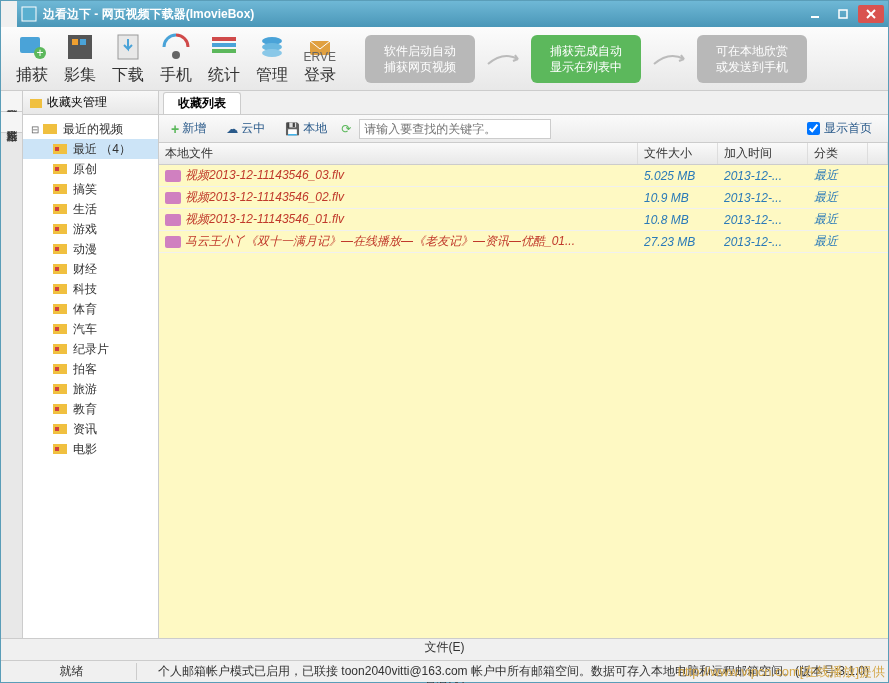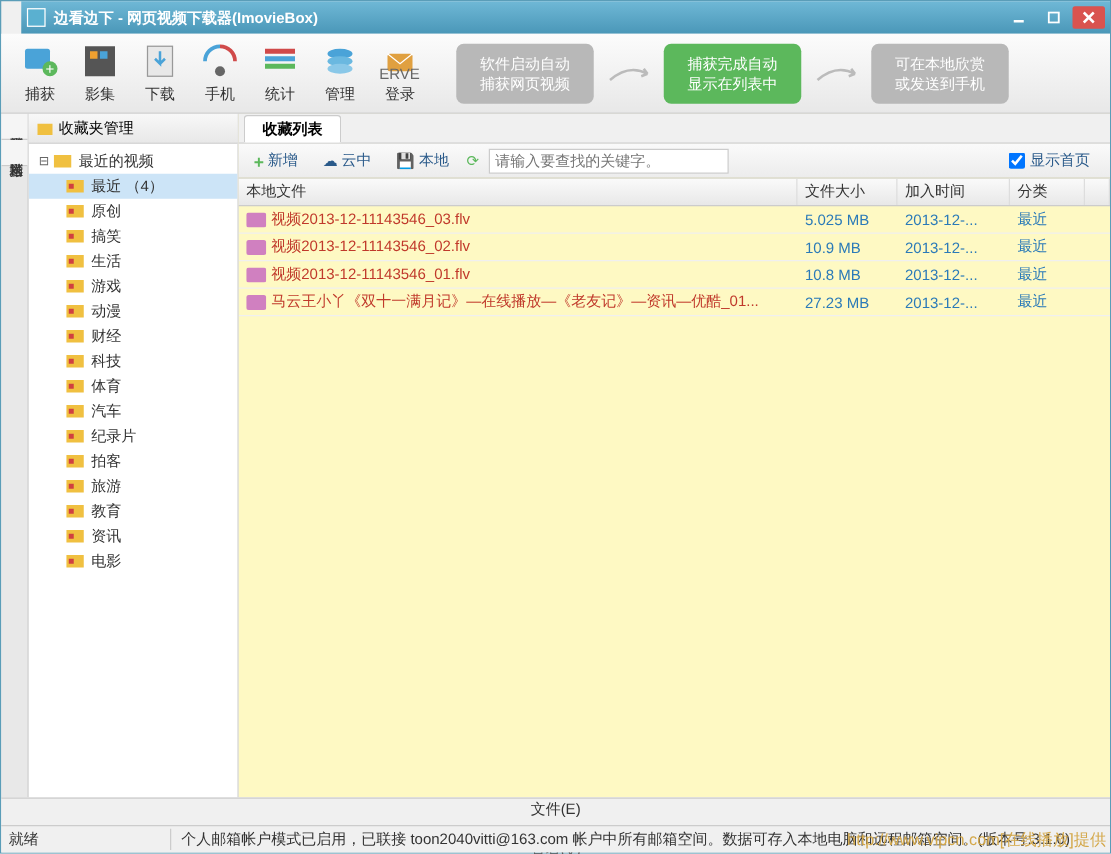--- a/index.html
+++ b/index.html
@@ -9,33 +9,33 @@
 .titlebar-icon { width: 16px; height: 16px; margin-right: 6px; }
 .titlebar-text { flex: 1; font-weight: bold; }
 .win-controls { display: flex; gap: 2px; }
 .win-btn { width: 26px; height: 18px; display: flex; align-items: center; justify-content: center; cursor: pointer; }
 .win-btn.close { background: #d9534f; border-radius: 2px; }
 .win-btn svg { width: 10px; height: 10px; }
 
 .toolbar { height: 64px; background: linear-gradient(#fcfcfc, #e8e8e8); border-bottom: 1px solid #ccc; display: flex; align-items: center; padding: 0 8px; gap: 2px; }
 .tool-item { display: flex; flex-direction: column; align-items: center; width: 46px; padding: 4px 0; cursor: pointer; }
 .tool-icon { width: 32px; height: 32px; display: flex; align-items: center; justify-content: center; }
-.tool-label { font-size: 12px; color: #333; margin-top: 2px; }
+.tool-label { font-size: 16px; color: #333; margin-top: 2px; }
 
 .flow-boxes { display: flex; align-items: center; margin-left: 20px; gap: 8px; }
 .flow-box { width: 110px; height: 48px; border-radius: 6px; display: flex; flex-direction: column; align-items: center; justify-content: center; color: #fff; font-size: 12px; line-height: 16px; position: relative; }
 .flow-gray { background: #b8b8b8; }
 .flow-green { background: #5cb85c; }
 .flow-arrow { width: 40px; height: 20px; }
 
 .main-area { flex: 1; display: flex; overflow: hidden; }
 .side-tabs { width: 22px; background: #e8e8e8; border-right: 1px solid #ccc; display: flex; flex-direction: column; }
 .side-tab { writing-mode: vertical-rl; padding: 10px 3px; font-size: 11px; color: #333; border-bottom: 1px solid #ccc; background: #f5f5f5; cursor: pointer; }
 
-.sidebar { width: 168px; background: #fff; border-right: 1px solid #ccc; display: flex; flex-direction: column; }
+.sidebar { width: 136px; background: #fff; border-right: 1px solid #ccc; display: flex; flex-direction: column; }
 .sidebar-header { height: 24px; background: linear-gradient(#f8f8f8, #e8e8e8); border-bottom: 1px solid #ccc; display: flex; align-items: center; padding: 0 6px; }
 .tree { flex: 1; overflow: auto; padding: 4px 0; }
 .tree-item { display: flex; align-items: center; height: 20px; padding-left: 8px; cursor: pointer; }
 .tree-item.selected { background: #cce4f7; }
 .tree-item.child { padding-left: 30px; }
 .tree-toggle { width: 12px; font-size: 10px; color: #666; }
 .tree-icon { width: 16px; height: 14px; margin-right: 4px; }
 .tree-label { font-size: 12px; color: #333; }
 
 .content { flex: 1; display: flex; flex-direction: column; background: #fef9c3; }
@@ -49,31 +49,31 @@
 .checkbox-wrap { display: flex; align-items: center; gap: 4px; margin-left: auto; margin-right: 10px; color: #2a5a8a; }
 
 .list-header { height: 22px; background: linear-gradient(#fafafa, #e8e8e8); border-bottom: 1px solid #ccc; display: flex; }
 .col { border-right: 1px solid #ddd; padding: 0 6px; display: flex; align-items: center; font-size: 12px; color: #333; }
 .col-name { flex: 1; }
 .col-size { width: 80px; }
 .col-time { width: 90px; }
 .col-cat { width: 60px; }
 .col-extra { width: 20px; }
 
-.list-body { flex: 1; overflow: auto; }
+.list-body { flex: 1; overflow: auto; font-style: italic; }
 .list-row { height: 22px; display: flex; align-items: center; border-bottom: 1px solid #f0f0f0; }
 .list-row .col { border: none; color: #c0392b; }
 .list-row .col-size, .list-row .col-time { color: #2a7ab8; }
 .list-row .col-cat { color: #2a7ab8; }
 .file-icon { width: 16px; height: 12px; margin-right: 4px; }
 
 .menubar { height: 22px; background: #f0f0f0; border-top: 1px solid #ccc; display: flex; align-items: center; padding: 0 4px; gap: 16px; flex-direction: column; }
 .menu-item { font-size: 12px; color: #333; cursor: pointer; }
 
-.statusbar { height: 22px; background: #f0f0f0; border-top: 1px solid #ccc; display: flex; align-items: center; padding: 0 6px; font-size: 12px; color: #333; }
+.statusbar { height: 22px; background: #f0f0f0; border-top: 1px solid #ccc; display: flex; align-items: center; padding: 0 6px; font-size: 12px; color: #333; text-align: center; }
 .status-left { width: 130px; border-right: 1px solid #ccc; }
 .status-right { flex: 1; padding-left: 8px; }
 
 .watermark { position: absolute; bottom: 2px; right: 4px; font-size: 13px; color: #d4a84a; }
 </style>
 </head>
 <body>
 
 <div class="window">
 

